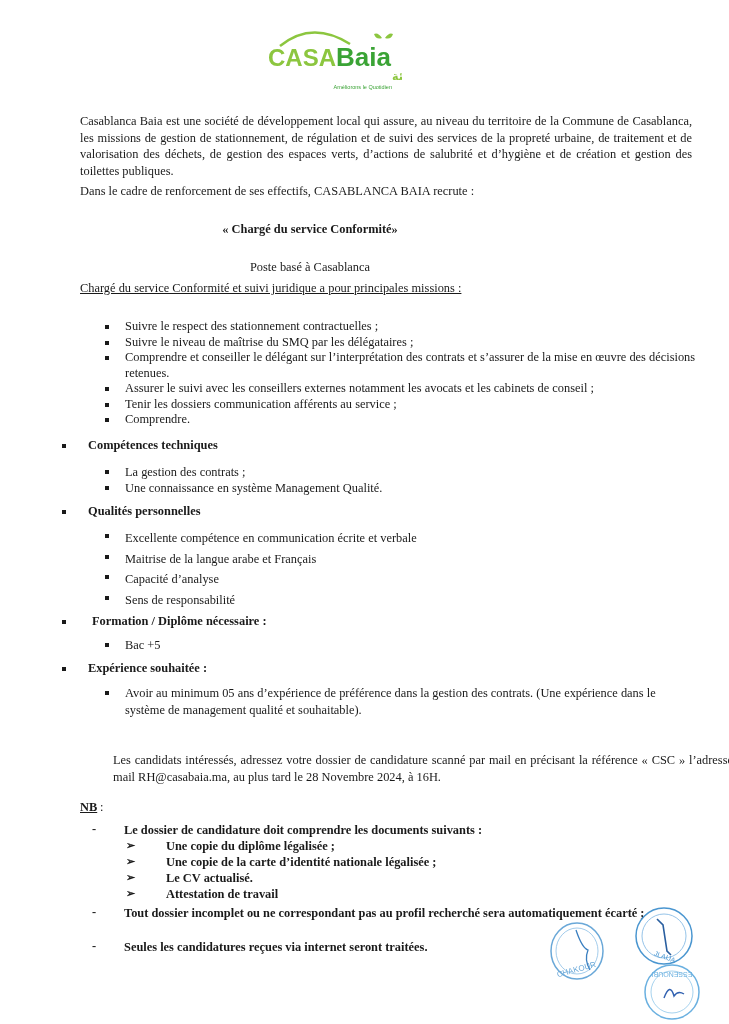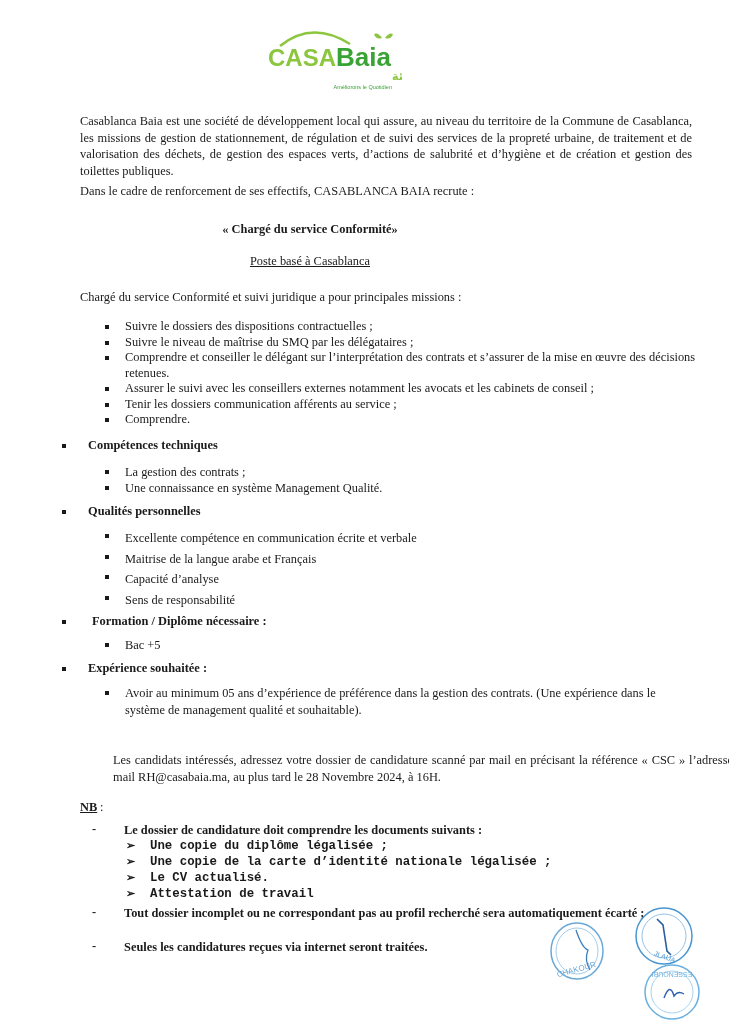--- a/index.html
+++ b/index.html
@@ -24,46 +24,46 @@
   .sec span.t { position: relative; left: 26px; white-space: nowrap; }
   .ul2 { position: absolute; left: 103px; width: 600px; }
   .ul2 li { position: relative; padding-left: 22px; }
   .nb { position: absolute; left: 80px; top: 800px; font-weight: bold; text-decoration: underline; }
   .nb-colon { position: absolute; left: 100px; top: 800px; }
   .dash-item { position: absolute; left: 92px; width: 600px; font-weight: bold; font-family: "Liberation Serif", serif; }
   .dash-item .d { position: absolute; left: 0; top: 0; }
   .dash-item .t { position: absolute; left: 32px; width: 560px; line-height: 16px; }
   .arrow-item { position: absolute; left: 126px; font-weight: bold; white-space: nowrap; }
   .arrow-item .a { position: absolute; left: 0; font-size: 11px; }
-  .arrow-item .t { position: absolute; left: 24px; font-family: Liberation Mono, monospace; }
+  .arrow-item .t { position: absolute; left: 40px; }
   .stamp { position: absolute; }
 </style>
 </head>
 <body>
 
 <div class="logo">
   <svg viewBox="0 0 140 68">
     <path d="M18 22 Q50 -4 88 20" fill="none" stroke="#8cc63f" stroke-width="2.5"></path>
     <text x="6" y="42" font-family="Liberation Sans, sans-serif" font-size="24" font-weight="bold" fill="#8cc63f">CASA</text>
     <text x="74" y="42" font-family="Liberation Sans, sans-serif" font-size="26" font-weight="bold" fill="#3aa335">Baia</text>
     <path d="M120 14 q-4 -6 -8 -4 q2 6 8 4z M123 14 q4 -6 8 -4 q-2 6 -8 4z" fill="#8cc63f"></path>
     <text x="130" y="56" text-anchor="end" font-family="DejaVu Sans, sans-serif" font-size="11" font-weight="bold" fill="#8cc63f" direction="rtl">الدار البيضاء للبيئة</text>
     <text x="130" y="65" text-anchor="end" font-family="Liberation Sans, sans-serif" font-size="5.5" fill="#3aa335">Améliorons le Quotidien</text>
   </svg>
 </div>
 
 <div class="p" style="top:113px;">Casablanca Baia est une société de développement local qui assure, au niveau du territoire de la Commune de Casablanca, les missions de gestion de stationnement, de régulation et de suivi des services de la propreté urbaine, de traitement et de valorisation des déchets, de gestion des espaces verts, d’actions de salubrité et d’hygiène et de création et gestion des toilettes publiques.</div>
 <div class="p" style="top:183px;">Dans le cadre de renforcement de ses effectifs, CASABLANCA BAIA recrute :</div>
 
 <div class="center bold" style="top:222px;">« Chargé du service Conformité»</div>
-<div class="center" style="top:254px;text-decoration:underline;">Poste basé à Casablanca</div>
-<div class="p" style="top:289px;">Chargé du service Conformité et suivi juridique a pour principales missions :</div>
+<div class="center" style="top:260px;">Poste basé à Casablanca</div>
+<div class="p" style="top:280px;text-decoration:underline;">Chargé du service Conformité et suivi juridique a pour principales missions :</div>
 
 <ul class="ul1" style="top:319px;">
-  <li class="sq">Suivre le dossiers des dispositions contractuelles ;</li>
+  <li class="sq">Suivre le respect des stationnement contractuelles ;</li>
   <li class="sq">Suivre le niveau de maîtrise du SMQ par les délégataires ;</li>
   <li class="sq">Comprendre et conseiller le délégant sur l’interprétation des contrats et s’assurer de la mise en œuvre des décisions retenues.</li>
   <li class="sq">Assurer le suivi avec les conseillers externes notamment les avocats et les cabinets de conseil ;</li>
   <li class="sq">Tenir les dossiers communication afférents au service ;</li>
   <li class="sq">Comprendre.</li>
 </ul>
 
 <div class="sec" style="top:438px;">
   <span class="sq-b"></span>
   <span class="t">Compétences techniques</span>

